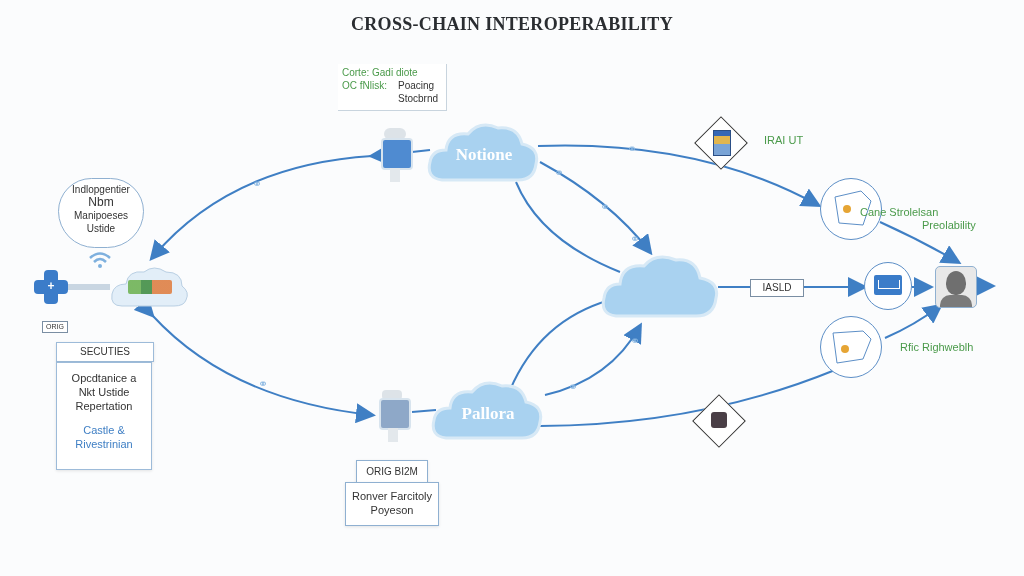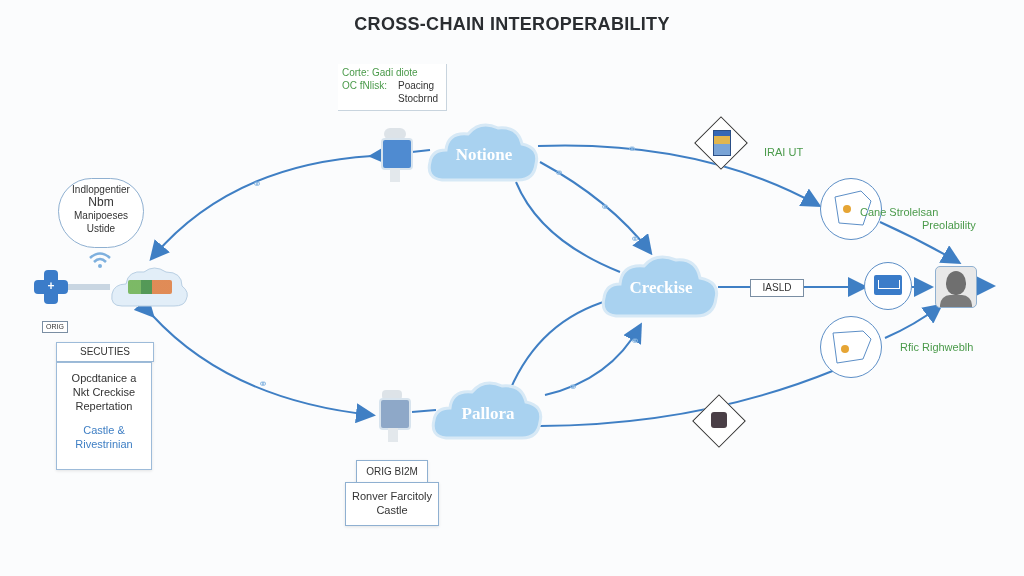--- a/index.html
+++ b/index.html
@@ -1,18 +1,18 @@
 <!DOCTYPE html>
 <html><head>
 <meta charset="utf-8">
 <style>
   html, body { margin:0; padding:0; }
   body { width:1024px; height:576px; background:#fbfcfd; position:relative; overflow:hidden; font-family:"Liberation Sans", sans-serif; }
   .abs { position:absolute; }
-  .title { left:0; width:1024px; top:14px; text-align:center; font-family:Liberation Sans, sans-serif; font-weight:bold; font-size:18px; color:#2a2d31; letter-spacing:0.3px; }
+  .title { left:0; width:1024px; top:14px; text-align:center; font-family:Liberation Serif, serif; font-weight:bold; font-size:18px; color:#2a2d31; letter-spacing:0.3px; }
   svg.links { position:absolute; left:0; top:0; }
   .cloud-label { font-family:Liberation Serif, serif; font-weight:bold; color:#ffffff; font-size:17px; text-align:center; }
   .note { font-size:11px; color:#333; text-align:center; line-height:14px; }
   .green { color:#4a9a4a; }
   .blue-txt { color:#3f7fc4; }
   .box { background:#fff; border:1px solid #9dbbd9; box-shadow:0 1px 3px rgba(0,0,0,0.1); }
   .tag { border:1px solid #7a8ea3; background:#fff; font-size:11px; color:#333; text-align:center; }
   .circle { border:1.5px solid #5d8fc7; border-radius:50%; background:#fff; }
   .diamond { width:36px; height:36px; border:1.5px solid #333; background:#fff; transform:rotate(45deg); }
 </style>
@@ -75,21 +75,21 @@
   <div class="note" style="font-size:12px;line-height:13px;">Nbm</div>
   <div class="note" style="font-size:10px;line-height:13px;">Manipoeses</div>
   <div class="note" style="font-size:10px;line-height:13px;">Ustide</div>
 </div>
 
 <div class="abs box" style="left:56px;top:342px;width:96px;height:18px;">
   <div class="note" style="line-height:18px;font-size:10px;">SECUTIES</div>
 </div>
 <div class="abs box" style="left:56px;top:362px;width:96px;height:108px;padding-top:8px;box-sizing:border-box;">
   <div class="note">Opcdtanice a</div>
-  <div class="note">Nkt Creckise</div>
+  <div class="note">Nkt Ustide</div>
   <div class="note">Repertation</div>
   <div class="note blue-txt" style="margin-top:10px;color:#3f7fc4;">Castle &amp;</div>
   <div class="note blue-txt" style="color:#3f7fc4;">Rivestrinian</div>
 </div>
 
 <div class="abs" style="left:338px;top:64px;width:108px;height:46px;background:#fff;border-right:1px solid #c8d4de;border-bottom:1px solid #c8d4de;">
   <div class="abs green" style="left:4px;top:3px;font-size:10px;color:#4a9a4a;">Corte: Gadi diote</div>
   <div class="abs green" style="left:4px;top:16px;font-size:10px;color:#4a9a4a;">OC fNlisk:</div>
   <div class="abs" style="left:60px;top:16px;font-size:10px;color:#333;">Poacing</div>
   <div class="abs" style="left:60px;top:29px;font-size:10px;color:#333;">Stocbrnd</div>
@@ -110,44 +110,43 @@
 <div class="abs" style="left:430px;top:376px;width:116px;height:70px;">
   <svg width="116" height="70">
       <path d="M16,62 Q0,60 4,44 Q6,32 20,32 Q22,14 42,16 Q54,2 72,10 Q92,8 96,26 Q114,30 110,46 Q108,62 92,62 Z" fill="#a9d2f0" stroke="#d7e9f6" stroke-width="3"></path>
     </svg>
   <div class="abs cloud-label" style="left:0;top:28px;width:116px;">Pallora</div>
 </div>
 <div class="abs" style="left:600px;top:250px;width:122px;height:74px;">
   <svg width="122" height="74">
       <path d="M16,66 Q0,64 4,48 Q6,34 20,34 Q22,14 44,16 Q56,2 76,10 Q96,8 100,28 Q120,32 116,48 Q114,66 96,66 Z" fill="#a9d2f0" stroke="#d7e9f6" stroke-width="3"></path>
     </svg>
-  <div class="abs cloud-label" style="left:0;top:28px;width:122px;">Creckise</div>
 </div>
 
 <div class="abs" style="left:376px;top:390px;width:34px;height:60px;">
   <div style="position:absolute;left:6px;top:0;width:20px;height:10px;background:#dde3e8;border-radius:4px;"></div>
   <div style="position:absolute;left:3px;top:8px;width:28px;height:28px;background:#8ea8c8;border-radius:4px;border:2px solid #d8e4ee;"></div>
   <div style="position:absolute;left:12px;top:38px;width:10px;height:14px;background:#e3e8ec;"></div>
 </div>
 
 <div class="abs box" style="left:356px;top:460px;width:70px;height:22px;border-color:#8fb0d1;">
   <div class="note" style="line-height:22px;font-size:10px;">ORIG BI2M</div>
 </div>
 <div class="abs box" style="left:345px;top:482px;width:94px;height:44px;border-color:#8fb0d1;padding-top:6px;box-sizing:border-box;">
   <div class="note">Ronver Farcitoly</div>
-  <div class="note">Castle</div>
+  <div class="note">Poyeson</div>
 </div>
 
 <div class="abs tag" style="left:750px;top:279px;width:52px;height:16px;line-height:16px;font-size:10px;">IASLD</div>
 
 <div class="abs" style="left:702px;top:124px;">
   <div class="diamond"></div>
   <div style="position:absolute;left:11px;top:6px;width:16px;height:24px;background:linear-gradient(#3668b5 0 20%,#e2b64e 20% 55%,#7aa4d6 55% 100%);border:1px solid #2b4f86;"></div>
 </div>
-<div class="abs green" style="left:764px;top:134px;font-size:11px;color:#4a9a4a;margin-top:12px;">IRAI UT</div>
+<div class="abs green" style="left:764px;top:134px;font-size:11px;color:#4a9a4a;">IRAI UT</div>
 
 <div class="abs" style="left:700px;top:402px;">
   <div class="diamond"></div>
   <div style="position:absolute;left:11px;top:10px;width:16px;height:16px;background:#4a3f46;border-radius:3px;"></div>
 </div>
 
 <div class="abs circle" style="left:820px;top:178px;width:60px;height:60px;">
   <svg width="60" height="60">
       <path d="M14,18 L40,12 L50,22 L42,46 L18,44 Z" fill="#fff" stroke="#5d8fc7"></path>
       <circle cx="26" cy="30" r="4" fill="#e6a534"></circle>

